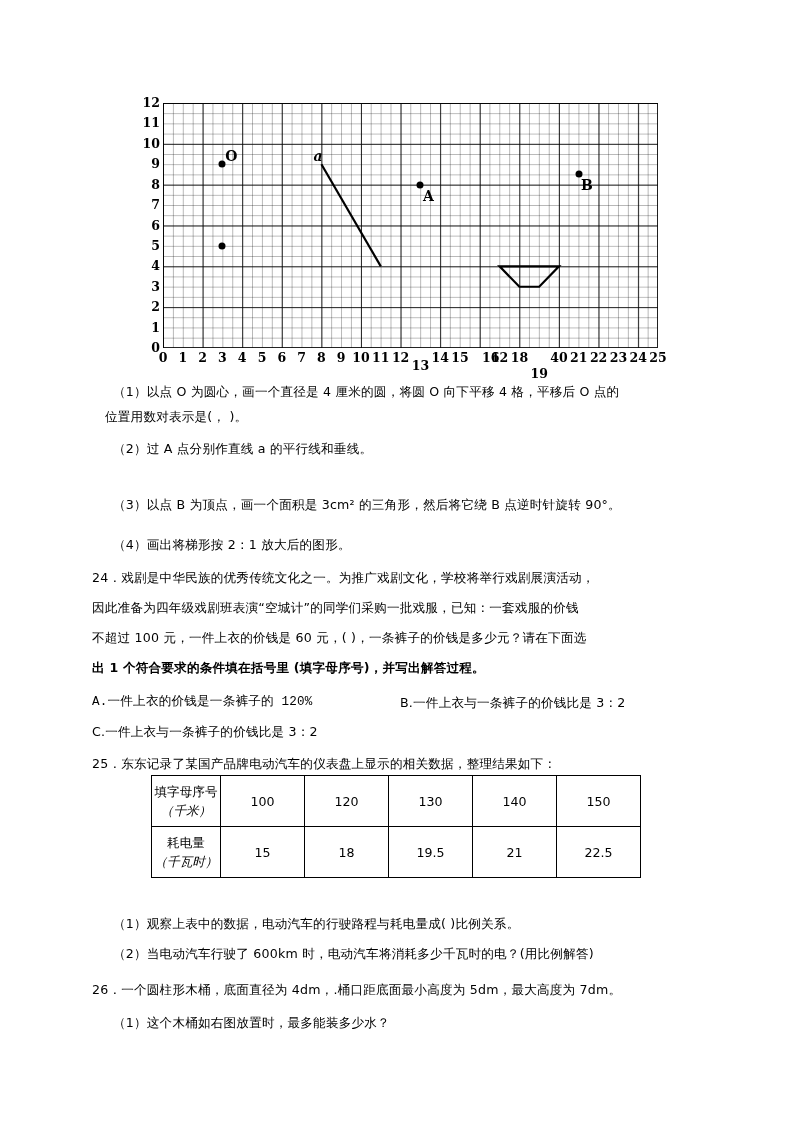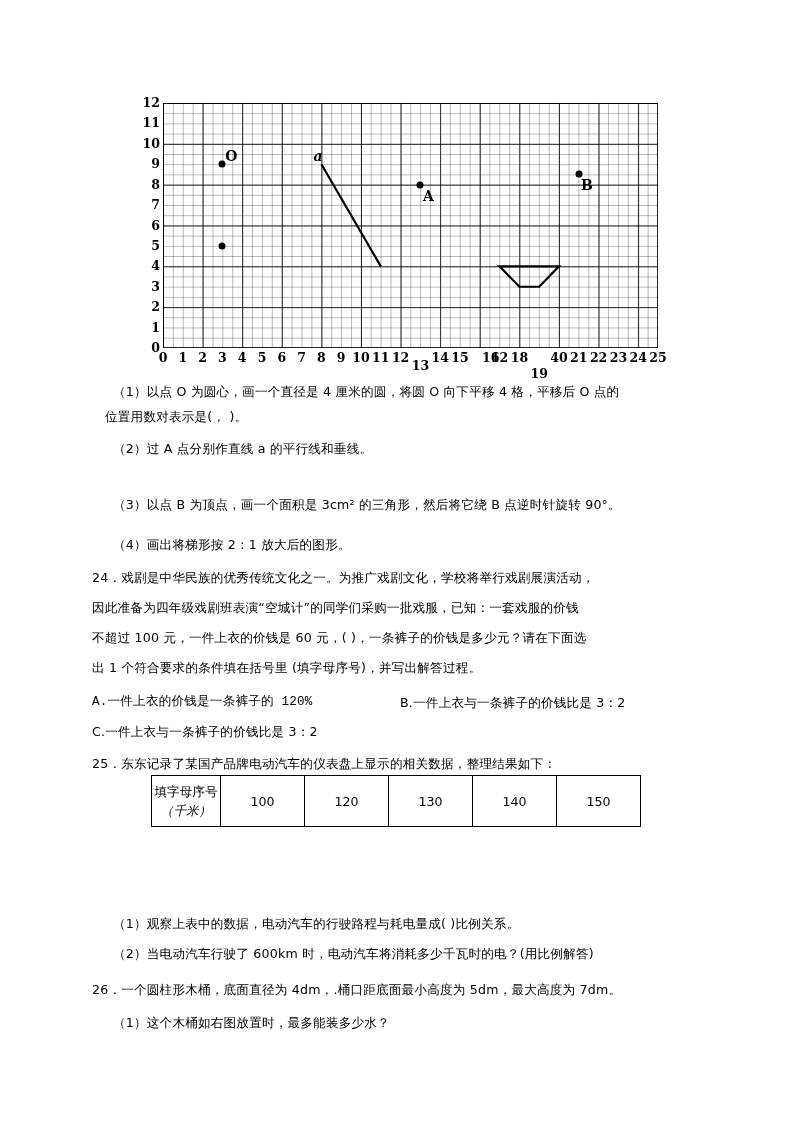--- a/index.html
+++ b/index.html
@@ -215,40 +215,51 @@
 
 <div class="para" style="left:113px; top:379px;">（1）以点 O 为圆心，画一个直径是 4 厘米的圆，将圆 O 向下平移 4 格，平移后 O 点的</div>
 <div class="para" style="left:92px;  top:404px;margin-left:13px;">位置用数对表示是(，  )。</div>
 <div class="para" style="left:113px; top:436px;">（2）过 A 点分别作直线 a 的平行线和垂线。</div>
 <div class="para" style="left:113px; top:469px;margin-top:23px;">（3）以点 B 为顶点，画一个面积是 3cm² 的三角形，然后将它绕 B 点逆时针旋转 90°。</div>
 <div class="para" style="left:113px; top:532px;">（4）画出将梯形按 2：1 放大后的图形。</div>
 
 <div class="para" style="left:92px; top:565px;">24．戏剧是中华民族的优秀传统文化之一。为推广戏剧文化，学校将举行戏剧展演活动，</div>
 <div class="para" style="left:92px; top:595px;">因此准备为四年级戏剧班表演“空城计”的同学们采购一批戏服，已知：一套戏服的价钱</div>
 <div class="para" style="left:92px; top:625px;">不超过 100 元，一件上衣的价钱是 60 元，(     )，一条裤子的价钱是多少元？请在下面选</div>
-<div class="para" style="left:92px; top:655px;">出 1 个符合要求的条件填在括号里 (填字母序号)，并写出解答过程。</div>
+<div class="para" style="left:92px; top:655px;font-weight:bold;">出 1 个符合要求的条件填在括号里 (填字母序号)，并写出解答过程。</div>
 <div class="para" style="left:92px; top:690px;font-family:Liberation Mono, monospace;">A.一件上衣的价钱是一条裤子的 120%</div>
 <div class="para" style="left:400px; top:690px;">B.一件上衣与一条裤子的价钱比是 3：2</div>
 <div class="para" style="left:92px; top:719px;">C.一件上衣与一条裤子的价钱比是 3：2</div>
 
 <div class="para" style="left:92px; top:751px;">25．东东记录了某国产品牌电动汽车的仪表盘上显示的相关数据，整理结果如下：</div>
 
 <table id="datatable">
   <tbody>
     <tr>
       <td class="hdr">
         <span class="hdr-l1">填字母序号</span>
         <span class="hdr-l2">（千米）</span>
       </td>
       <td class="val">100</td>
       <td class="val">120</td>
       <td class="val">130</td>
       <td class="val">140</td>
       <td class="val">150</td>
     </tr>
+    <tr>
+      <td class="hdr">
+        <span class="hdr-l1">耗电量</span>
+        <span class="hdr-l2">（千瓦时）</span>
+      </td>
+      <td class="val">15</td>
+      <td class="val">18</td>
+      <td class="val">19.5</td>
+      <td class="val">21</td>
+      <td class="val">22.5</td>
+    </tr>
   </tbody>
 </table>
 
 <div class="para" style="left:113px; top:911px;">（1）观察上表中的数据，电动汽车的行驶路程与耗电量成(    )比例关系。</div>
 <div class="para" style="left:113px; top:941px;text-align:right;">（2）当电动汽车行驶了 600km 时，电动汽车将消耗多少千瓦时的电？(用比例解答)</div>
 
 <div class="para" style="left:92px; top:977px;">26．一个圆柱形木桶，底面直径为 4dm，.桶口距底面最小高度为 5dm，最大高度为 7dm。</div>
 <div class="para" style="left:113px; top:1010px;">（1）这个木桶如右图放置时，最多能装多少水？</div>
 
 </body></html>

